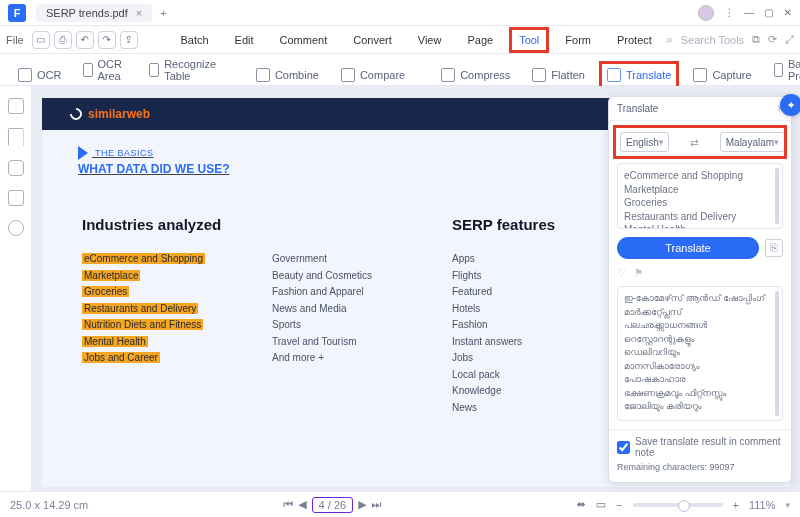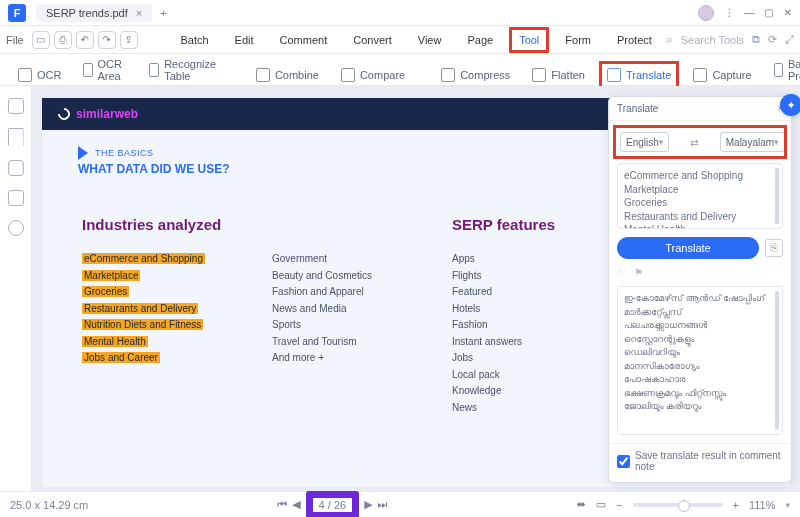--- a/index.html
+++ b/index.html
@@ -30,30 +30,30 @@
 .tool-btn { display:flex; align-items:center; gap:5px; padding:3px 4px; }
 .tool-btn.active { color:#2a6cf5; }
 .ti { width:14px; height:14px; border:1px solid currentColor; border-radius:2px; display:inline-block; opacity:.7; }
 
 .workspace { display:flex; height: 405px; position:relative; }
 .left-rail { width: 32px; background:#fff; border-right:1px solid #e8e8ee; display:flex; flex-direction:column; align-items:center; gap:14px; padding-top:12px; color:#aab1c1; }
 .rail-ic { width:16px; height:16px; border:1.4px solid currentColor; border-radius:3px; }
 
 .doc-area { flex:1; background:#e9ecf3; padding: 12px 10px 4px 10px; overflow:hidden; position:relative; }
 .page { background:#f2f5fb; width: 100%; height: 100%; position:relative; overflow:hidden; }
-.topbar-doc { background:#19274a; color:#d946ef; height:32px; display:flex; align-items:center; padding:0 16px; gap:6px; font-weight:600; font-size:12px; }
+.topbar-doc { background:#19274a; color:#f97316; height:32px; display:flex; align-items:center; padding:0 28px; gap:6px; font-weight:600; font-size:12px; }
 .sw-dot { width:12px; height:12px; border:2px solid #fff; border-radius:50%; border-left-color:transparent; transform:rotate(45deg); }
 
-.basics { margin: 16px 0 0 36px; }
+.basics { margin: 16px 0 0 36px; text-decoration: underline; }
 .basics-arrow { display:inline-block; width:0; height:0; border-top:7px solid transparent; border-bottom:7px solid transparent; border-left:10px solid #2a6cf5; vertical-align:middle; margin-right:4px; }
 .basics small { color:#2a6cf5; font-size:9px; letter-spacing:.5px; }
 .basics h4 { color:#2a6cf5; font-size:12px; font-weight:600; margin-top:2px; }
 
 .columns { display:flex; gap:40px; margin: 40px 0 0 40px; }
-.col h3 { color:#701a75; font-size:15px; font-weight:700; margin-bottom:18px; }
+.col h3 { color:#0f172a; font-size:15px; font-weight:700; margin-bottom:18px; }
 .col ul { list-style:none; }
 .col li { font-size:10px; color:#47516a; line-height:1.65; }
 .col li.hi span { background:#f5a623; color:#2a2a2a; padding:0 2px; }
 
 .translate-panel { position:absolute; right: 8px; top: 10px; width: 184px; bottom: 8px; background:#fff; border:1px solid #d8dde8; border-radius:6px; box-shadow:0 2px 10px rgba(30,40,80,.12); display:flex; flex-direction:column; font-size:10px; }
 .tp-head { display:flex; align-items:center; justify-content:space-between; padding:6px 8px; color:#5a637a; border-bottom:1px solid #eef0f6; }
 .tp-body { padding:8px; display:flex; flex-direction:column; gap:8px; flex:1; overflow:hidden; }
 .lang-row { display:flex; align-items:center; gap:21px; }
 .lang-sel { flex:1; border:1px solid #c9cfdd; border-radius:3px; height:20px; display:flex; align-items:center; padding:0 5px; justify-content:space-between; color:#5a637a; }
 .swap { color:#8892a8; }
@@ -67,21 +67,21 @@
 .dst-box .sb { position:absolute; right:3px; top:4px; bottom:4px; width:4px; background:#d5dae6; border-radius:2px; }
 .tp-foot { padding:6px 8px 10px 8px; border-top:1px solid #eef0f6; color:#6b7386; }
 .chk { display:flex; gap:5px; align-items:center; }
 .chk input { accent-color:#2a6cf5; }
 
 .float-badge { position:absolute; right:-2px; top:8px; width:22px; height:22px; background:#2a6cf5; border-radius:50%; display:flex; align-items:center; justify-content:center; color:#fff; font-size:11px; box-shadow:0 1px 4px rgba(0,0,0,.2); z-index:3; }
 
 .statusbar { height: 26px; background:#fff; border-top:1px solid #e8e8ee; display:flex; align-items:center; padding:0 10px; color:#7a8298; gap:10px; }
 .sb-spacer { flex:1; }
 .pagectl { display:flex; gap:5px; align-items:center; }
-.pgbox { border:7px solid #6d28d9; border-radius:3px; padding:1px 6px; }
+.pgbox { border:1px solid #6d28d9; border-radius:3px; padding:1px 6px; }
 .zoom-slider { width: 90px; height:4px; background:#dfe3ee; border-radius:2px; position:relative; }
 .zoom-slider::after { content:""; position:absolute; left:50%; top:-3px; width:10px; height:10px; background:#fff; border:1px solid #b7bfd2; border-radius:50%; }
 .chev { font-size:9px; color:#9aa2b6; }
 </style>
 </head>
 <body>
 
 <div class="titlebar">
   <div class="app-logo">F</div>
   <div class="tab">
@@ -282,20 +282,21 @@
 ഭക്ഷണക്രമവും ഫിറ്റ്നസ്സും
 ജോലിയും കരിയറും</div>
           <div class="sb"></div>
         </div>
       </div>
       <div class="tp-foot">
         <label class="chk">
           <input type="checkbox" checked="" style="">
           <span>Save translate result in comment note</span>
         </label>
+        <div style="margin-top:4px;font-size:9px">Remaining characters: 99097</div>
       </div>
     </div>
   </div>
 </div>
 
 <div class="statusbar">
   <span>25.0 x 14.29 cm</span>
   <div class="sb-spacer"></div>
   <div class="pagectl">
     <span>⏮</span>

